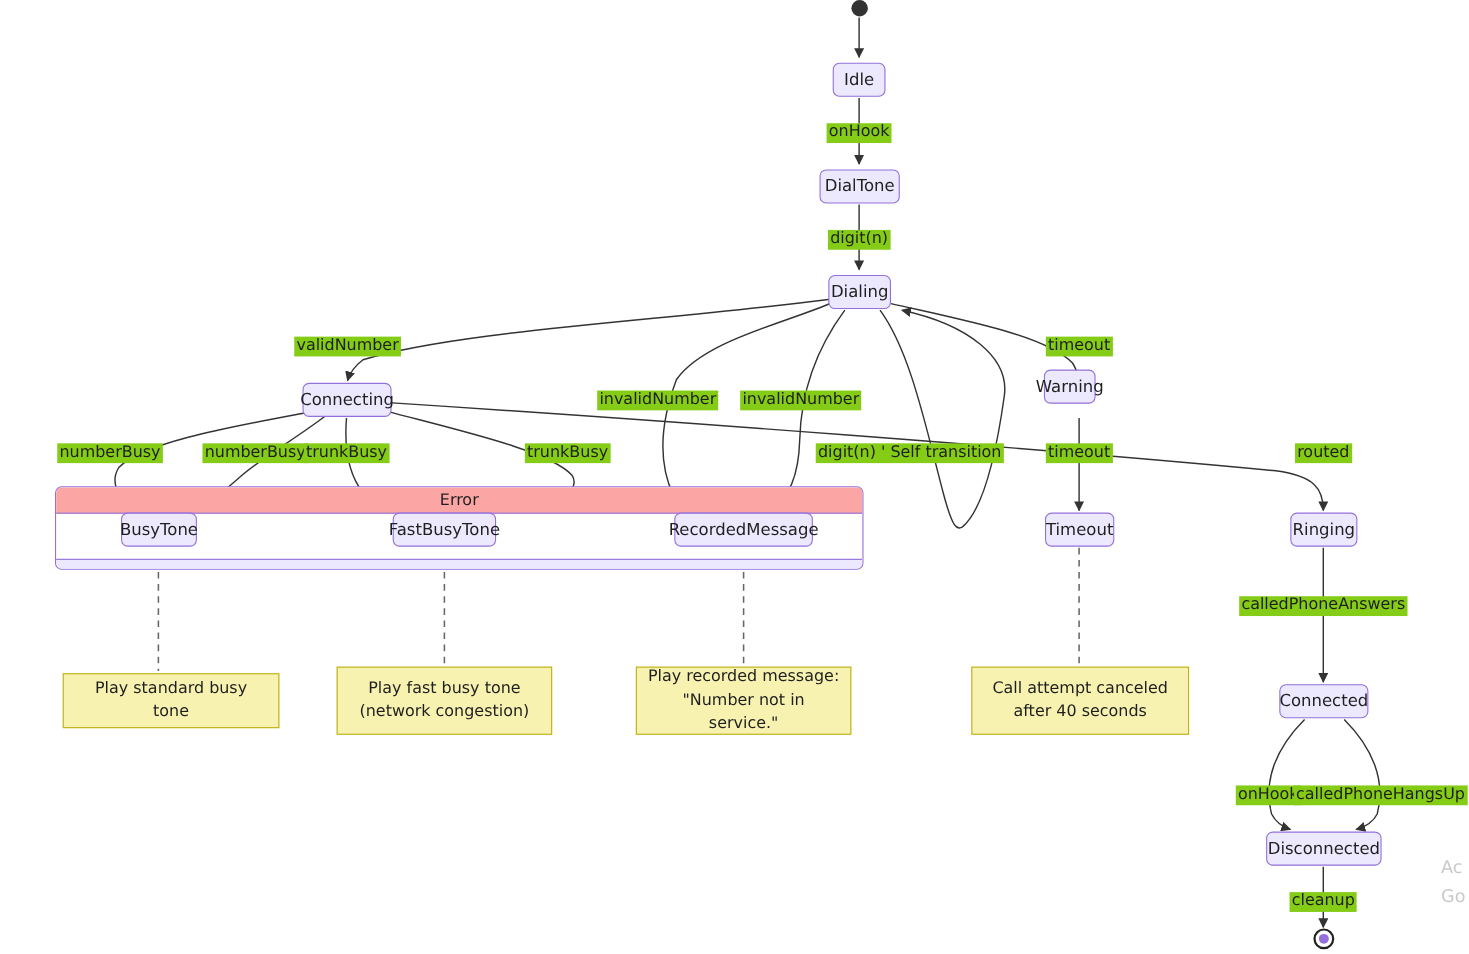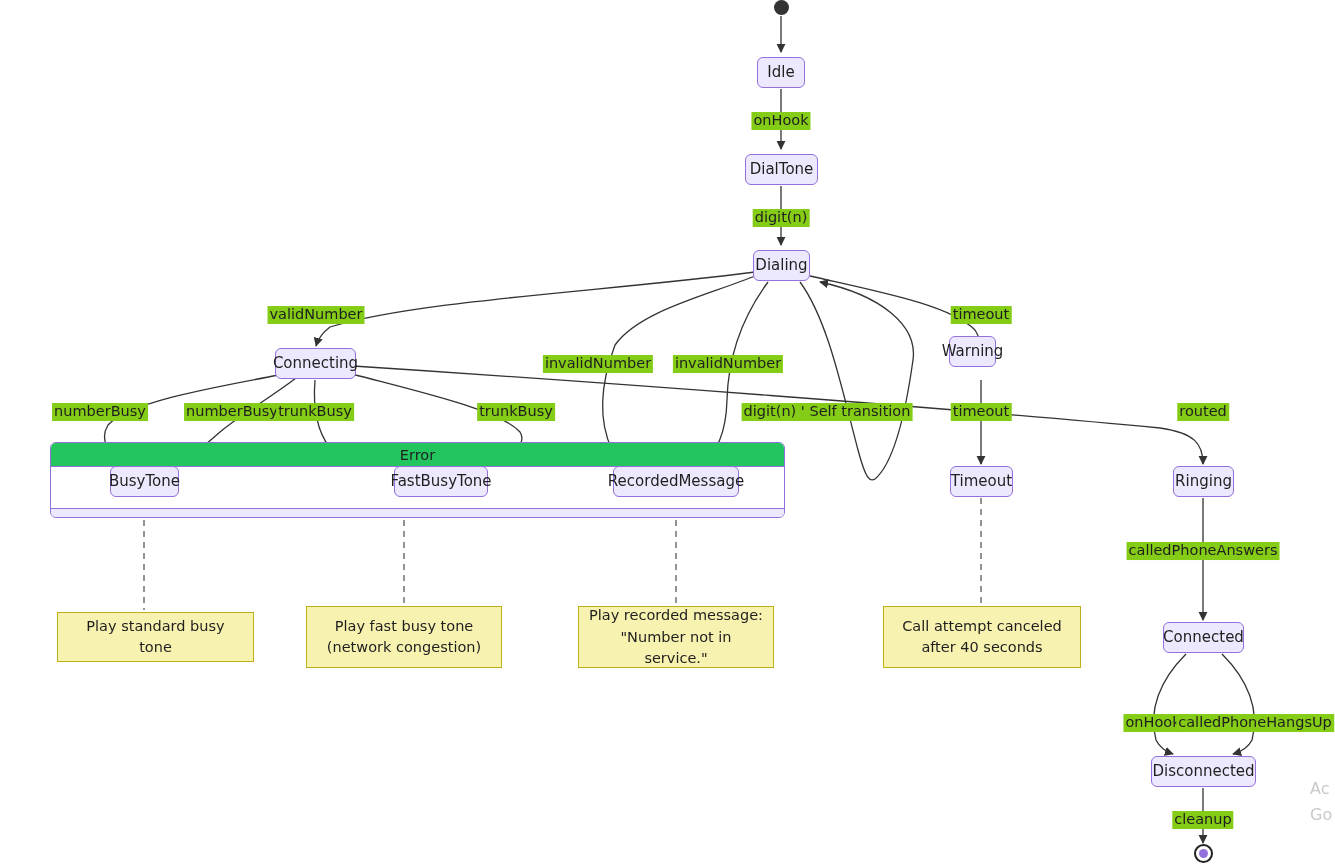--- a/index.html
+++ b/index.html
@@ -83,21 +83,21 @@
   .composite {
     position: absolute;
     box-sizing: border-box;
     border: 1.4px solid #9370DB;
     border-radius: 6px;
     background: #ffffff;
     overflow: hidden;
   }
   .composite-title {
     height: 24px;
-    background: #22c55e;
+    background: #fca5a5;
     border-bottom: 1.2px solid #9370DB;
     font-size: 14.5px;
     color: #1f1f1f;
     display: flex;
     align-items: center;
     justify-content: center;
     box-sizing: border-box;
   }
   .composite-foot {
     position: absolute;
@@ -213,21 +213,21 @@
   <div class="state-node" style="left:745px; top:154px; width:73px;">DialTone</div>
 
   <div class="state-node" style="left:753px; top:250px; width:57px;">Dialing</div>
 
   <div class="state-node" style="left:275px; top:348px; width:81px;">Connecting</div>
 
   <div class="state-node" style="left:949px; top:336px; width:47px;">Warning</div>
 
   <div class="state-node" style="left:110px; top:466px; width:69px;">BusyTone</div>
 
-  <div class="state-node" style="left:357px; top:466px; width:94px;margin-left:37px;">FastBusyTone</div>
+  <div class="state-node" style="left:357px; top:466px; width:94px;">FastBusyTone</div>
 
   <div class="state-node" style="left:613px; top:466px; width:126px;">RecordedMessage</div>
 
   <div class="state-node" style="left:950px; top:466px; width:63px;">Timeout</div>
 
   <div class="state-node" style="left:1173px; top:466px; width:61px;">Ringing</div>
 
   <div class="state-node" style="left:1163px; top:622px; width:81px;">Connected</div>
 
   <div class="state-node" style="left:1151px; top:756px; width:105px;">Disconnected</div>

